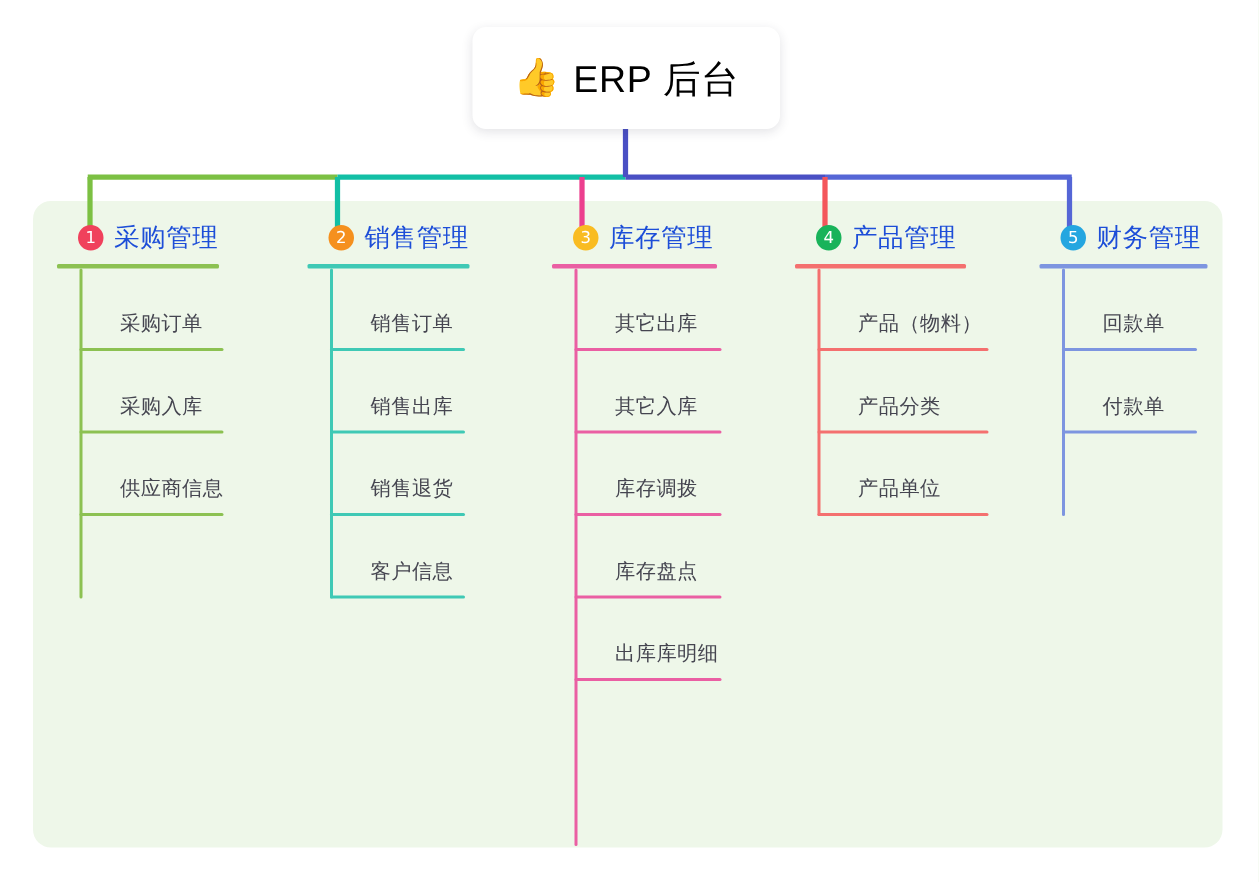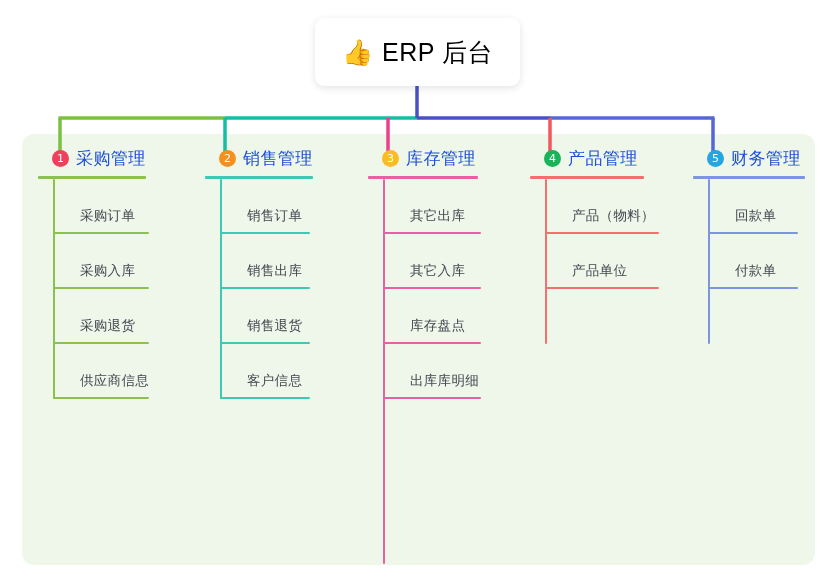--- a/index.html
+++ b/index.html
@@ -172,24 +172,20 @@
           <div class="child-spine" style="background: rgb(140, 193, 82); height: 220px;"></div>
           <div class="child">
             <span class="child-text">采购订单</span>
             <div class="child-rule" style="width: 96px; background: rgb(140, 193, 82);"></div>
           </div>
           <div class="child">
             <span class="child-text">采购入库</span>
             <div class="child-rule" style="width: 96px; background: rgb(140, 193, 82);"></div>
           </div>
           <div class="child">
-            <span class="child-text">采购退货</span>
-            <div class="child-rule" style="width: 96px; background: rgb(140, 193, 82);"></div>
-          </div>
-          <div class="child">
             <span class="child-text">供应商信息</span>
             <div class="child-rule" style="width: 96px; background: rgb(140, 193, 82);"></div>
           </div>
         </div>
       </div>
       <div class="branch" style="left: 205px;">
         <div class="branch-head">
           <span class="badge" style="background: rgb(245, 144, 30);">2</span>
           <span class="branch-label">销售管理</span>
         </div>
@@ -224,20 +220,24 @@
           <div class="child-spine" style="background: rgb(234, 95, 163); height: 385px;"></div>
           <div class="child">
             <span class="child-text">其它出库</span>
             <div class="child-rule" style="width: 98px; background: rgb(234, 95, 163);"></div>
           </div>
           <div class="child">
             <span class="child-text">其它入库</span>
             <div class="child-rule" style="width: 98px; background: rgb(234, 95, 163);"></div>
           </div>
           <div class="child">
+            <span class="child-text">库存调拨</span>
+            <div class="child-rule" style="width: 98px; background: rgb(234, 95, 163);"></div>
+          </div>
+          <div class="child">
             <span class="child-text">库存盘点</span>
             <div class="child-rule" style="width: 98px; background: rgb(234, 95, 163);"></div>
           </div>
           <div class="child">
             <span class="child-text">出库库明细</span>
             <div class="child-rule" style="width: 98px; background: rgb(234, 95, 163);"></div>
           </div>
         </div>
       </div>
       <div class="branch" style="left: 530px;">
@@ -246,20 +246,24 @@
           <span class="branch-label">产品管理</span>
         </div>
         <div class="branch-underline" style="width: 114px; background: rgb(244, 112, 111);"></div>
         <div class="children">
           <div class="child-spine" style="background: rgb(244, 112, 111); height: 165px;"></div>
           <div class="child">
             <span class="child-text">产品（物料）</span>
             <div class="child-rule" style="width: 114px; background: rgb(244, 112, 111);"></div>
           </div>
           <div class="child">
+            <span class="child-text">产品分类</span>
+            <div class="child-rule" style="width: 114px; background: rgb(244, 112, 111);"></div>
+          </div>
+          <div class="child">
             <span class="child-text">产品单位</span>
             <div class="child-rule" style="width: 114px; background: rgb(244, 112, 111);"></div>
           </div>
         </div>
       </div>
       <div class="branch" style="left: 693px;">
         <div class="branch-head">
           <span class="badge" style="background: rgb(36, 166, 224);">5</span>
           <span class="branch-label">财务管理</span>
         </div>

